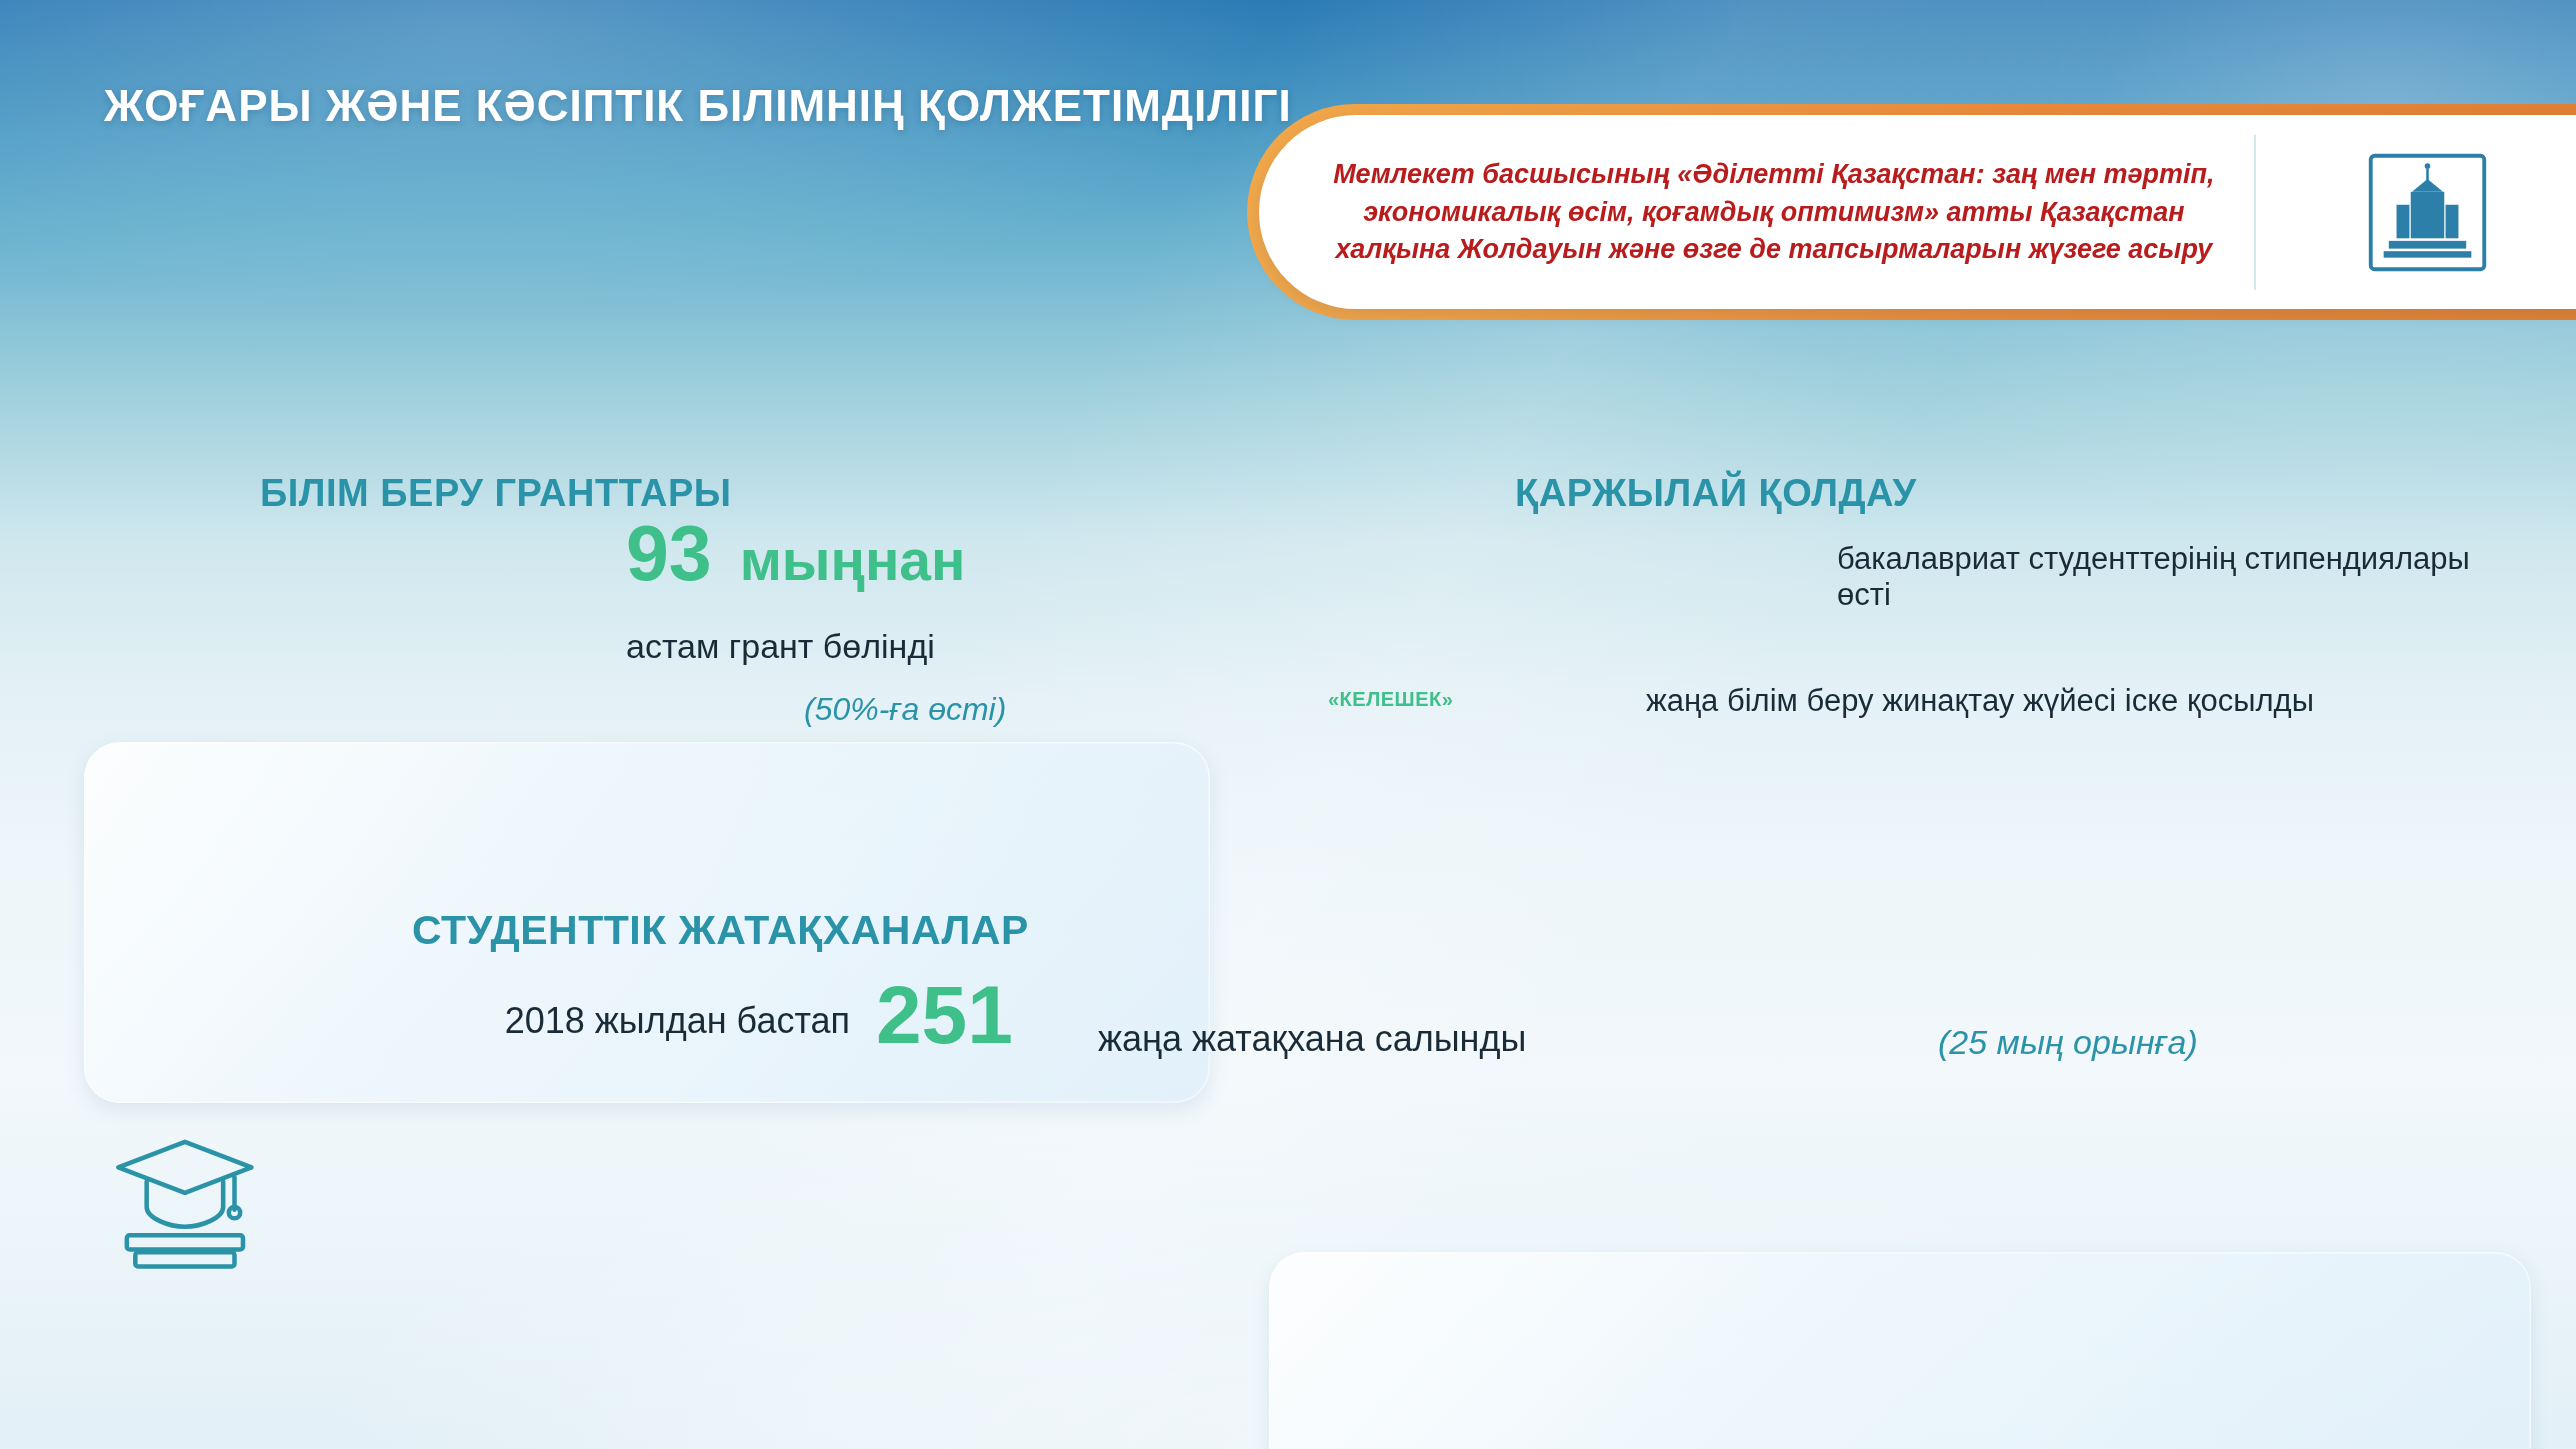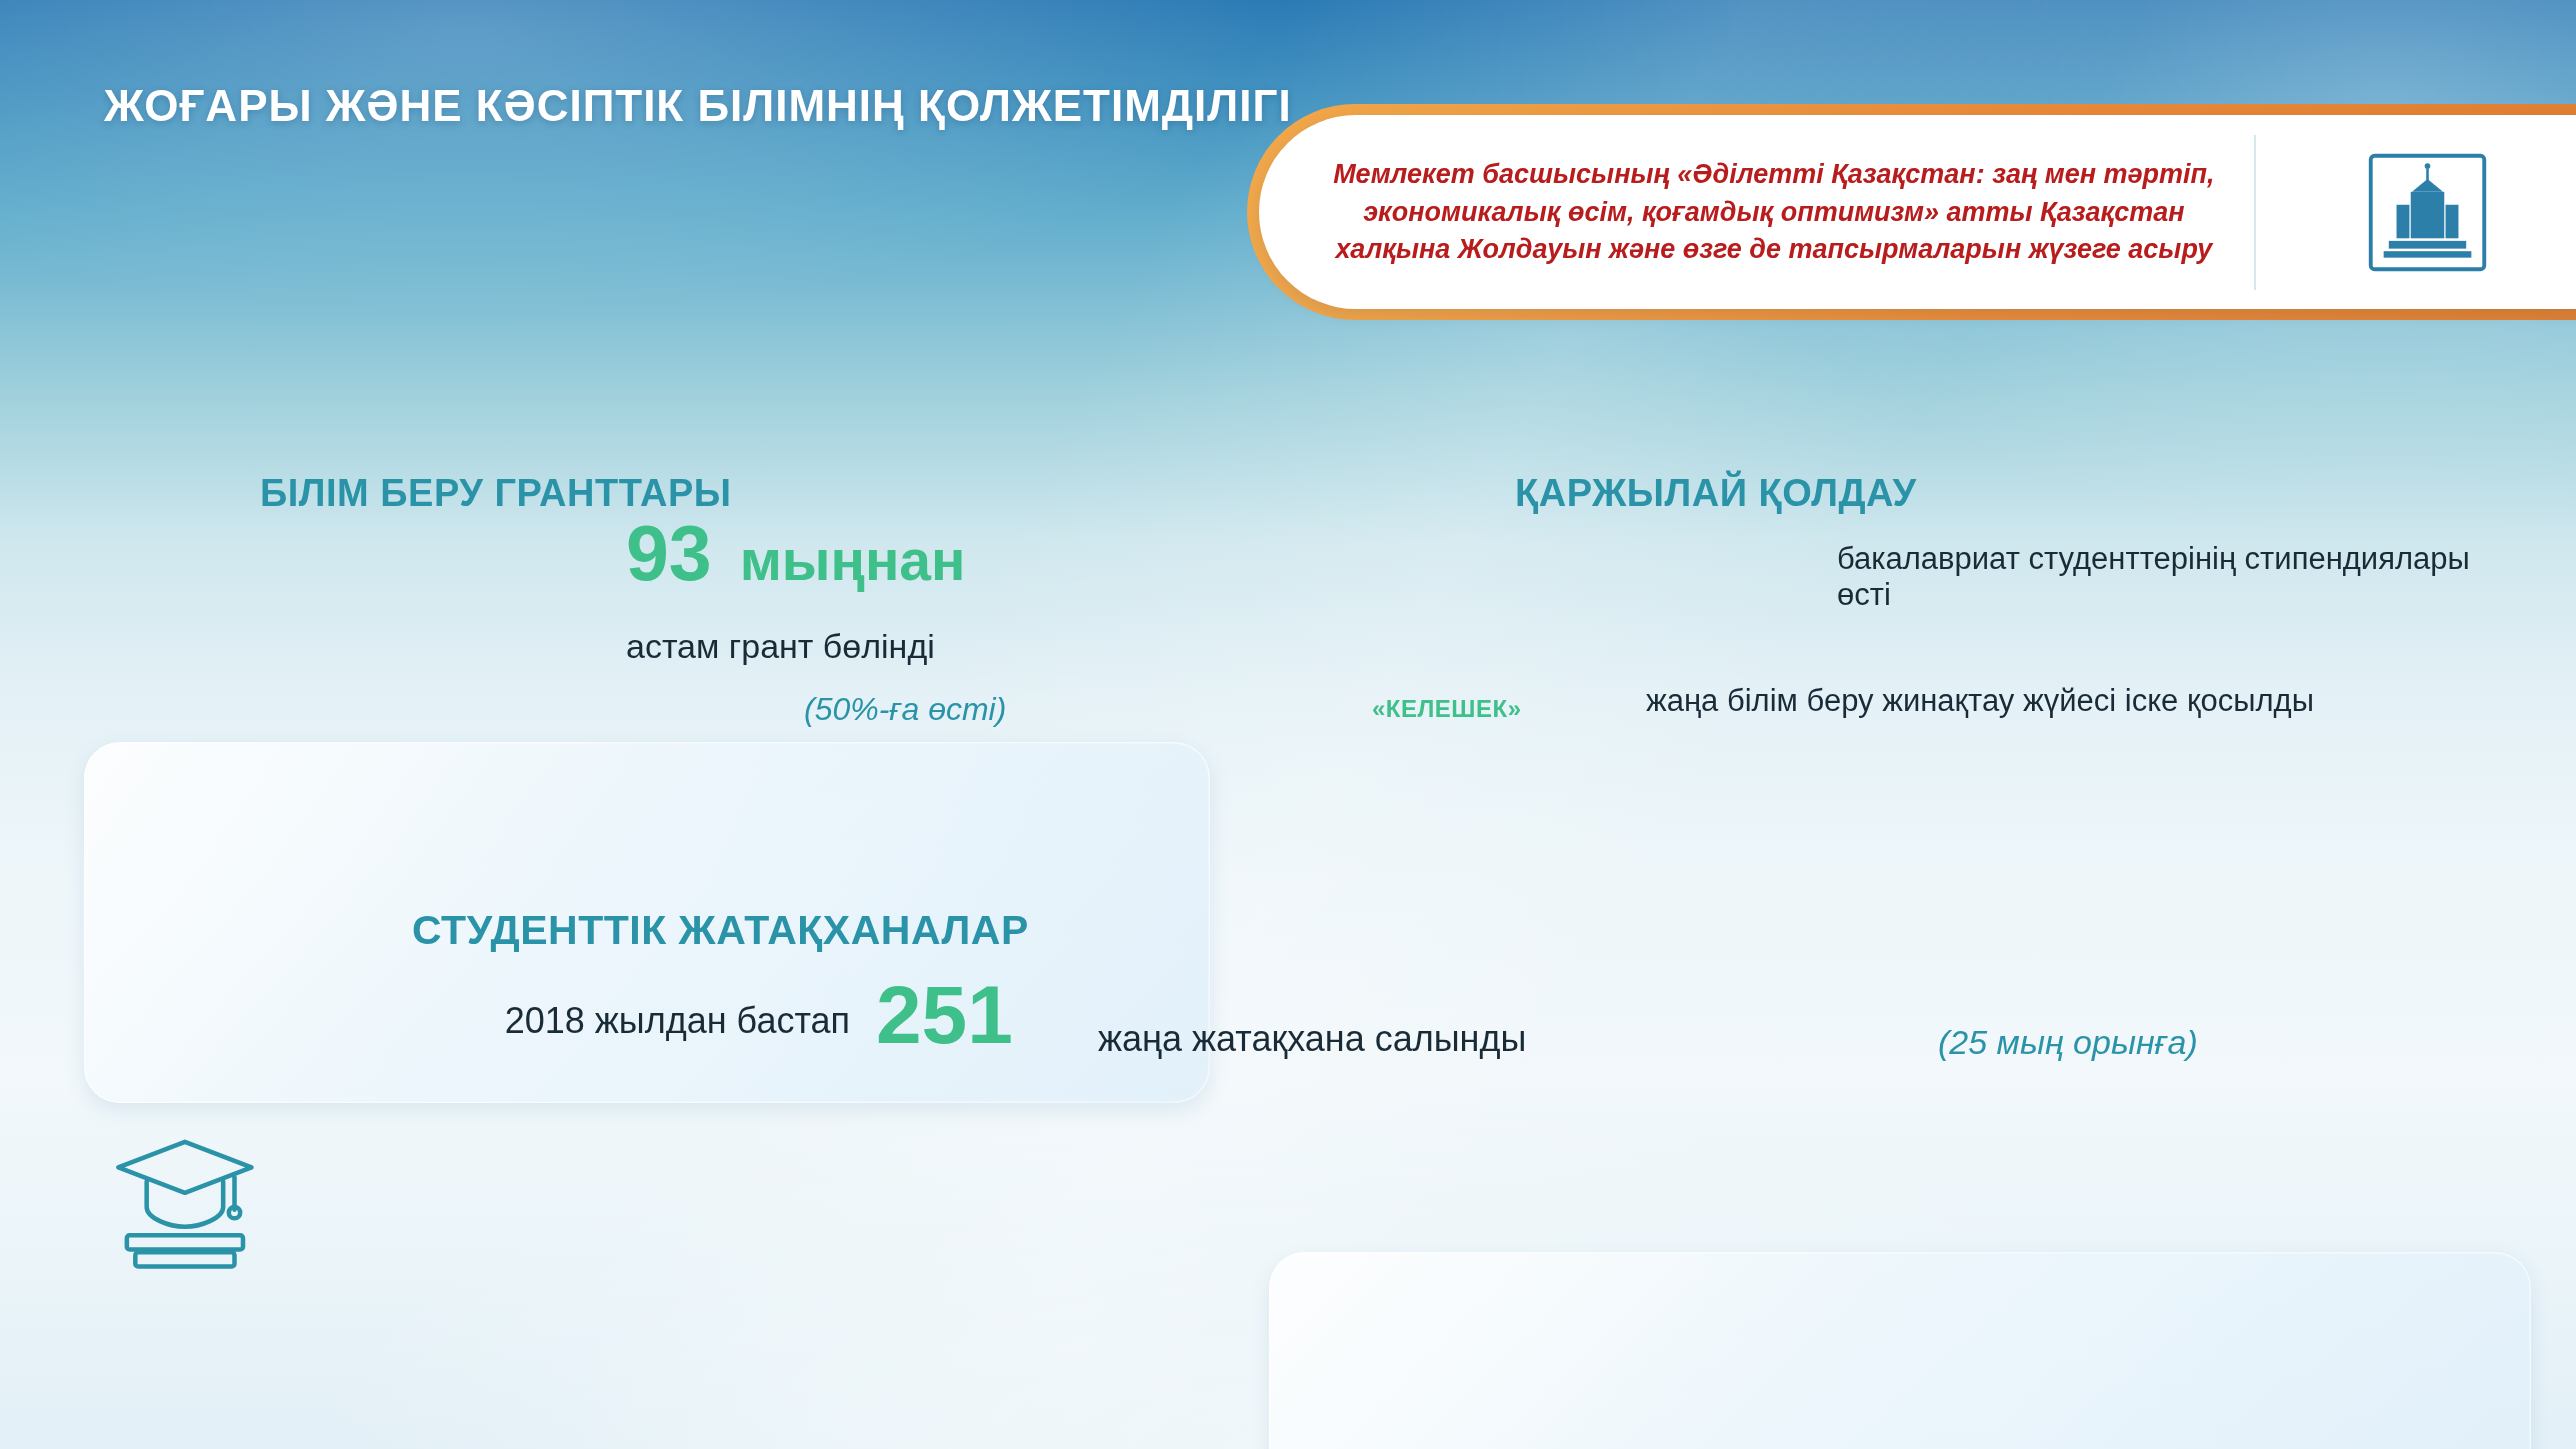--- a/index.html
+++ b/index.html
@@ -154,21 +154,21 @@
     position: absolute; left: 170px; top: 531px; width: 515px;
     text-align: right;
   }
   #grants-num { position: absolute; left: 626px; top: 515px; display: flex; align-items: baseline; gap: 28px; }
   #grants-num .mynnan { color: #3fc08a; font-size: 57px; font-weight: bold; }
   #grants-line3 { position: absolute; left: 626px; top: 626px; }
   #grants-note { position: absolute; left: 804px; top: 691px; }
   #finance-title { position: absolute; left: 1515px; top: 472px; }
   #finance-pct { position: absolute; left: 1466px; top: 531px; }
   #finance-text1 { position: absolute; left: 1837px; top: 541px; width: 649px; font-size: 31px; line-height: 1.17; }
-  #kelesek { position: absolute; left: 1372px; top: 688px; color: #3fc08a; font-size: 24px; font-weight: bold; letter-spacing: 0.5px; margin-top: 7px; }
+  #kelesek { position: absolute; left: 1328px; top: 688px; color: #3fc08a; font-size: 20px; font-weight: bold; letter-spacing: 0.5px; }
   #finance-text2 { position: absolute; left: 1646px; top: 683px; width: 845px; font-size: 31px; line-height: 1.17; }
   #dorms-title { position: absolute; left: 412px; top: 907px; font-size: 41px; }
   #dorms-line1 { position: absolute; left: 335px; top: 1000px; width: 515px; text-align: right; font-size: 36px; line-height: 1.15; }
   #dorms-num { position: absolute; left: 876px; top: 974px; font-size: 82px; }
   #dorms-line2 { position: absolute; left: 1098px; top: 1018px; font-size: 36px; }
   #dorms-note { position: absolute; left: 1938px; top: 1023px; font-size: 34px; }
 </style>
 </head>
 <body>
 

